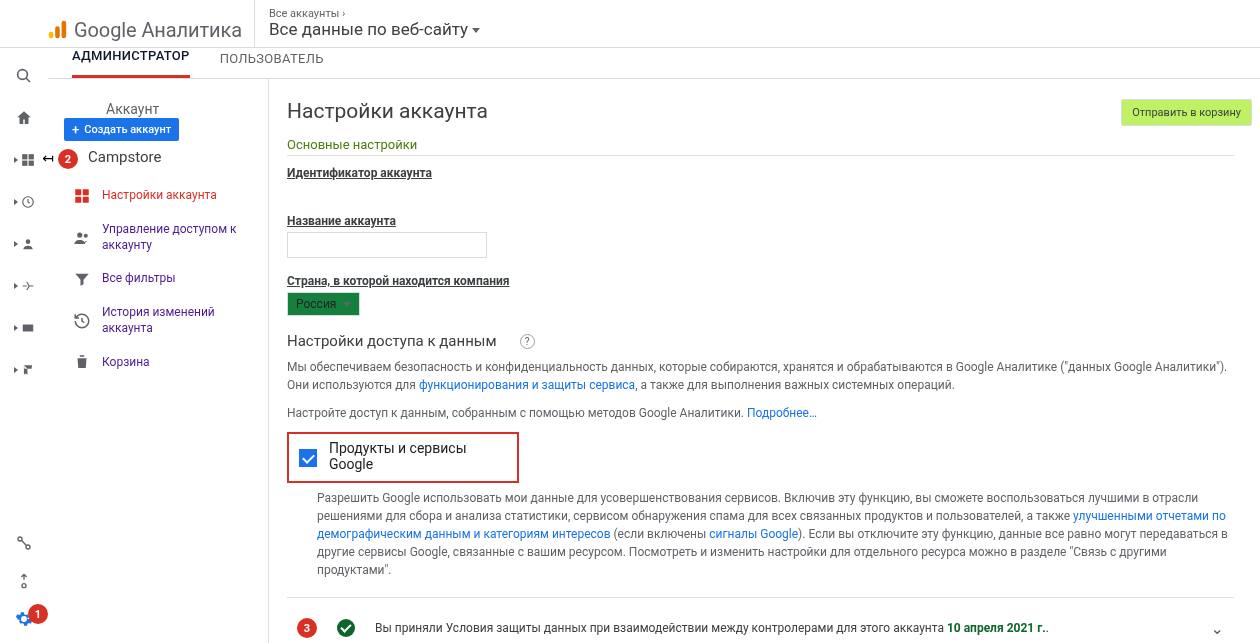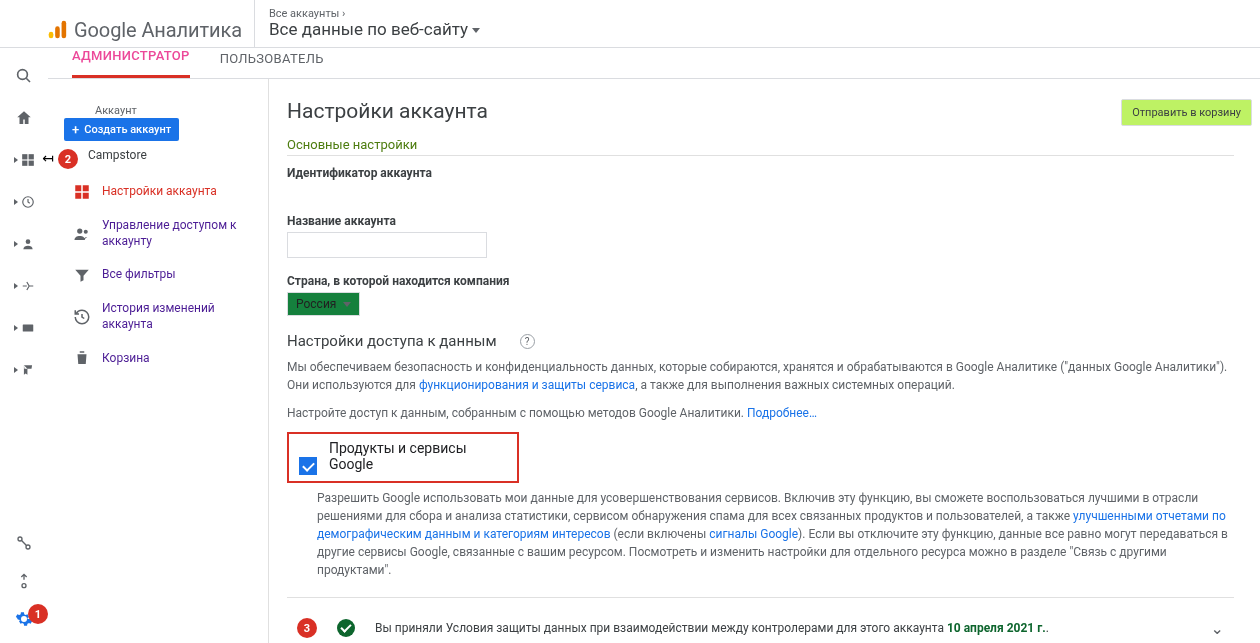--- a/index.html
+++ b/index.html
@@ -17,46 +17,46 @@
 .rail-ico { color:#5f6368; display:flex; align-items:center; justify-content:center; width:24px; height:20px; cursor:pointer; }
 .rail-ico.active { color:#1a73e8; }
 .rail-sm { font-size:14px; }
 .caret { width:0; height:0; border-left:4px solid #5f6368; border-top:3px solid transparent; border-bottom:3px solid transparent; margin-right:3px; }
 .rail-bottom { margin-top:auto; margin-bottom:14px; display:flex; flex-direction:column; gap:18px; align-items:center; }
 .badge { background:#d93025; color:#fff; border-radius:50%; width:20px; height:20px; font-size:11px; font-weight:700; display:flex; align-items:center; justify-content:center; position:absolute; }
 .badge-b { position:absolute; }
 .content { flex:1; display:flex; flex-direction:column; }
 .tabs { display:flex; gap:30px; padding:0 24px; border-bottom:1px solid #dadce0; align-items:flex-end; height:42px; }
 .tab { font-size:13px; color:#5f6368; padding-bottom:12px; cursor:pointer; letter-spacing:.3px; }
-.tab.active { color:#ec4899; border-bottom:3px solid #d93025; font-weight:500; }
+.tab.active { color:#0f172a; border-bottom:3px solid #d93025; font-weight:500; }
 .main { flex:1; display:flex; }
 .side { width:220px; padding:20px 6px 0 10px; position:relative; }
-.acct-lbl { font-size:11px; color:#5f6368; margin-left:37px; }
+.acct-lbl { font-size:14px; color:#5f6368; margin-left:48px; }
 .create-btn { display:inline-flex; align-items:center; background:#1a73e8; color:#fff; font-size:11px; font-weight:500; padding:4px 8px; border-radius:2px; margin-left:6px; cursor:pointer; }
 .plus { font-size:13px; margin-right:5px; }
-.acct-val { font-size:12px; color:#3c4043; margin:7px 0 12px 30px; }
+.acct-val { font-size:15px; color:#3c4043; margin:7px 0 12px 30px; }
 .back-arr { position:absolute; left:-9px; top:70px; background:#fff; width:18px; height:18px; display:flex; align-items:center; justify-content:center; color:#000; font-size:14px; }
 .nav-item { display:flex; align-items:center; padding:8px 8px 8px 14px; font-size:12px; color:#4c1d95; cursor:pointer; gap:10px; }
 .nav-item.active { color:#d93025; }
 .nav-ico { width:20px; height:20px; display:flex; align-items:center; justify-content:center; color:#5f6368; }
 .nav-item.active .nav-ico { color:#d93025; }
 .nav-txt { flex:1; line-height:1.3; }
 .panel { flex:1; padding:20px 26px 0 18px; border-left:1px solid #e0e0e0; position:relative; overflow:hidden; }
 .trash-btn { position:absolute; right:8px; top:20px; border:1px solid #dadce0; background:#bef264; font-size:11px; padding:6px 10px; border-radius:2px; color:#3c4043; cursor:pointer; }
 h1.pt { font-size:21px; font-weight:400; color:#3c4043; margin-bottom:14px; }
 .sec-hd { font-size:13px; color:#4d7c0f; border-bottom:1px solid #e0e0e0; padding-bottom:3px; margin-bottom:10px; }
-.lbl { font-size:12px; font-weight:700; color:#3c4043; margin-bottom:4px; }
+.lbl { font-size:12px; font-weight:700; color:#3c4043; margin-bottom:4px;text-decoration:underline; }
 .field { margin-bottom:16px; }
 .input { border:1px solid #dadce0; width:200px; height:26px; font-size:12px; padding:2px 6px; background:#fff; }
 .sel { border:1px solid #dadce0; padding:4px 8px; font-size:12px; display:inline-flex; align-items:center; cursor:pointer; background:#15803d; }
 .sec2 { font-size:15px; color:#3c4043; margin-bottom:8px; display:flex; align-items:center; gap:23px; }
 .help { width:15px; height:15px; border:1px solid #9aa0a6; border-radius:50%; font-size:10px; display:inline-flex; align-items:center; justify-content:center; color:#5f6368; }
 .para { font-size:12px; color:#5f6368; line-height:1.5; margin-bottom:10px; }
 .link { color:#1a73e8; }
-.chk-row { display:flex; align-items:flex-end; gap:12px; }
+.chk-row { display:flex; align-items:center; gap:12px; }
 .chk { width:18px; height:18px; background:#1a73e8; display:flex; align-items:center; justify-content:center; flex-shrink:0; margin-top:1px; cursor:pointer; }
 .chk::after { content:""; width:5px; height:9px; border:solid #fff; border-width:0 2px 2px 0; transform:rotate(45deg); margin-top:-2px; }
 .chk-title { font-size:14px; color:#202124; margin-bottom:3px; }
 .chk-desc { font-size:12px; color:#5f6368; line-height:1.5; }
 .redbox { border:2px solid #d93025; padding:6px 10px; margin:0 0 6px 0; width:232px; }
 .accept-row { display:flex; align-items:center; gap:20px; padding:20px 10px; border-top:1px solid #e0e0e0; border-bottom:1px solid #e0e0e0; margin:18px 0 18px 0; font-size:12px; color:#3c4043; }
 .green-ck { width:18px; height:18px; border-radius:50%; background:#0d652d; display:flex; align-items:center; justify-content:center; flex-shrink:0; }
 .green-ck::after { content:""; width:4px; height:8px; border:solid #fff; border-width:0 2px 2px 0; transform:rotate(45deg); margin-top:-2px; }
 .date { color:#0d652d; font-weight:700; }
 .expand { margin-left:auto; color:#5f6368; cursor:pointer; font-size:16px; }

